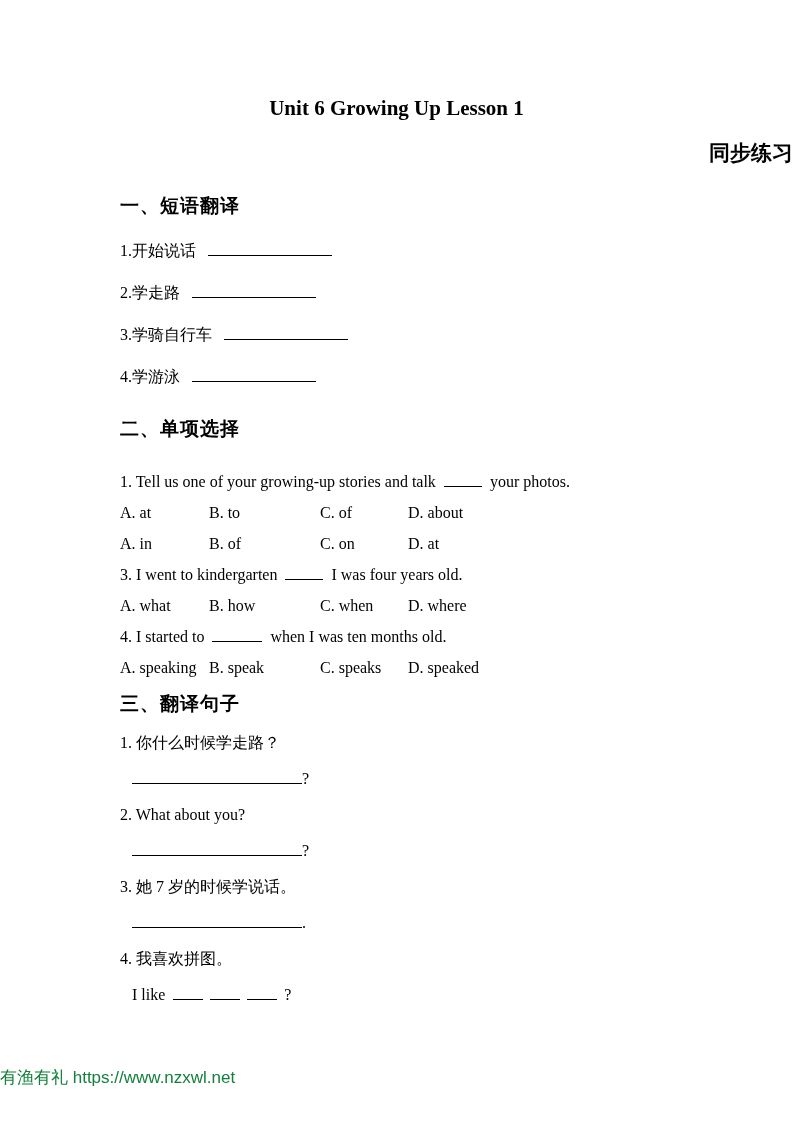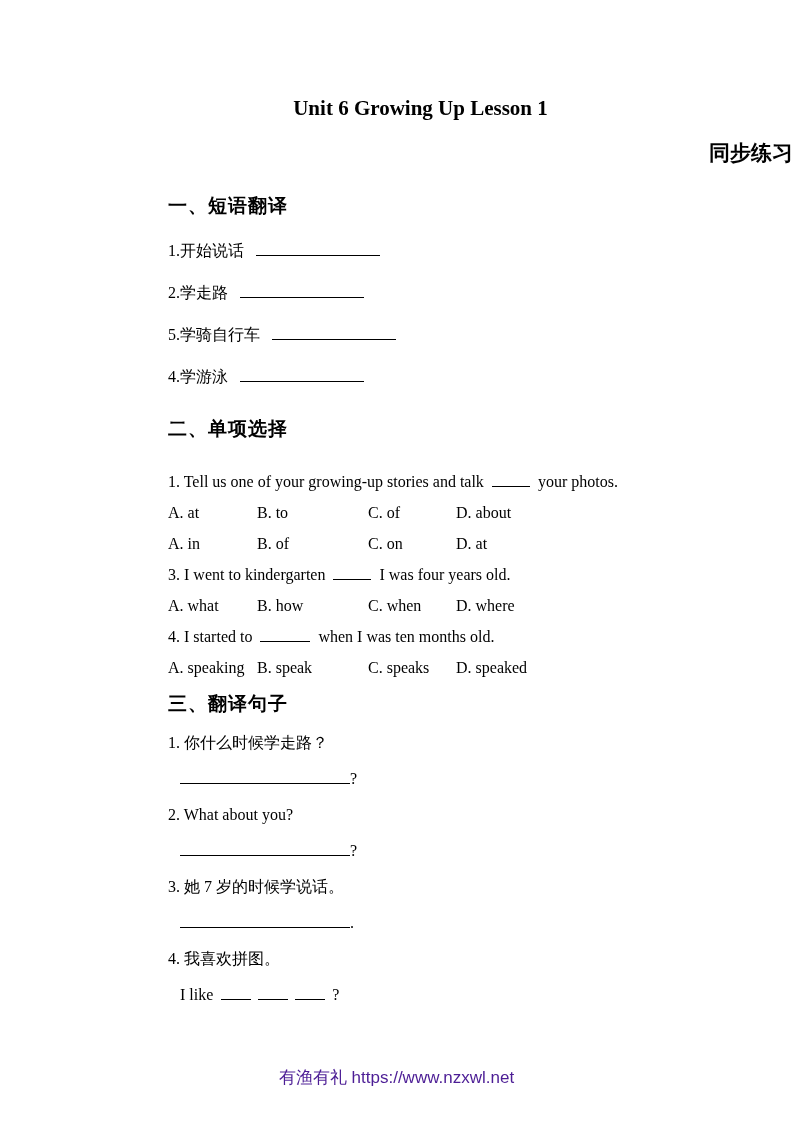--- a/index.html
+++ b/index.html
@@ -10,21 +10,20 @@
     background: #ffffff;
     color: #000000;
     font-family: "Liberation Serif", serif;
     position: relative;
     overflow: hidden;
   }
   .page {
     width: 793px;
     height: 788px;
     position: relative;
-    padding-left: 48px;
   }
   .doc-title {
     padding-top: 96px;
     text-align: center;
     font-size: 21px;
     font-weight: bold;
     line-height: 24px;
     font-family: "Liberation Serif", serif;
   }
   .doc-subtitle {
@@ -79,22 +78,22 @@
   .t-answer { margin-top: 16px; line-height: 20px; padding-left: 12px; }
   .w170 { width: 170px; }
   .w30  { width: 30px; margin-right: 7px; }
   .t-prefix { margin-right: 8px; }
 
   .page-footer {
     position: absolute;
     left: 0;
     right: 0;
     top: 1066px;
-    text-align: center;
-    color: #4c1d95;
+    text-align: left;
+    color: #15803d;
     font-size: 17px;
     font-family: "Liberation Sans", sans-serif;
   }
 </style>
 </head>
 <body>
 
 <div class="page">
 
   <div class="doc-title">Unit 6 Growing Up Lesson 1</div>
@@ -105,21 +104,21 @@
     <div>
       <div class="sec-heading first">一、短语翻译</div>
 
       <div class="phrase-item">
         <span>1.开始说话</span><span class="blank w124"></span>
       </div>
       <div class="phrase-item">
         <span>2.学走路</span><span class="blank w124"></span>
       </div>
       <div class="phrase-item">
-        <span>5.学骑自行车</span><span class="blank w124"></span>
+        <span>3.学骑自行车</span><span class="blank w124"></span>
       </div>
       <div class="phrase-item">
         <span>4.学游泳</span><span class="blank w124"></span>
       </div>
     </div>
 
     <div>
       <div class="sec-heading mid">二、单项选择</div>
 
       <div class="mcq-line">

